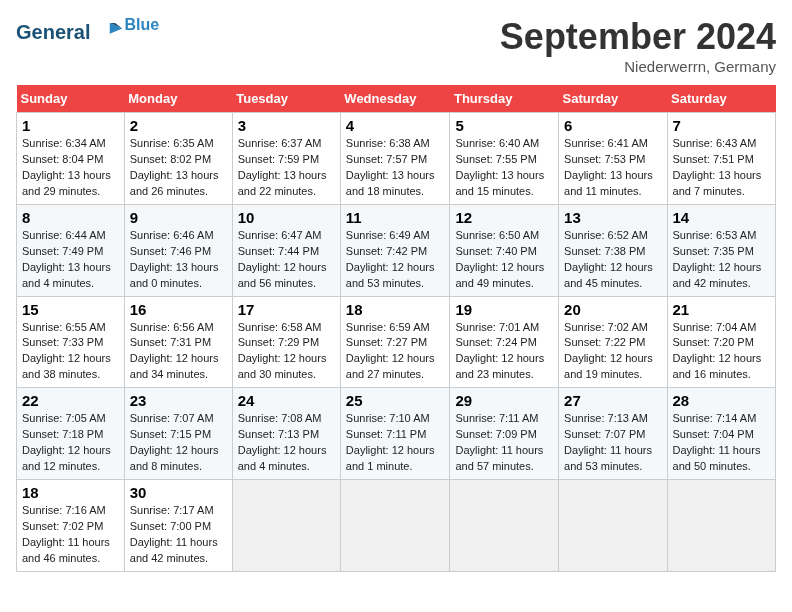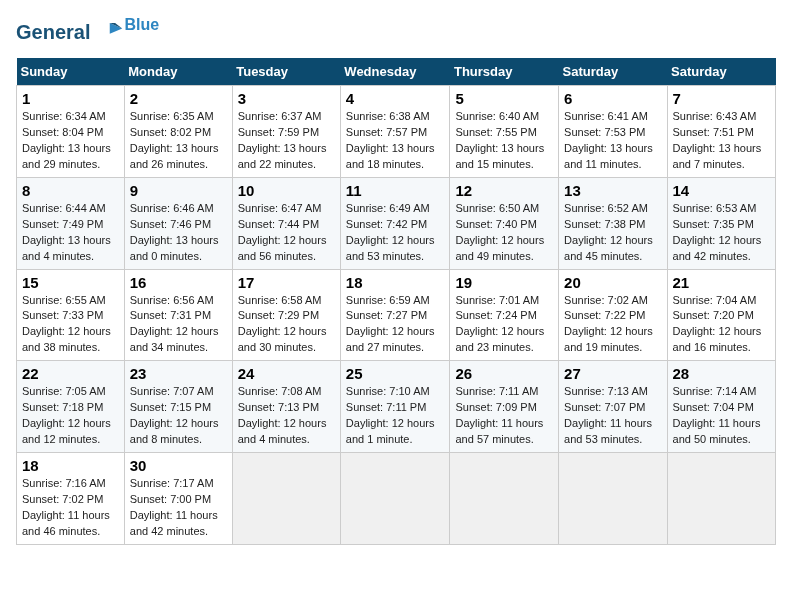--- a/index.html
+++ b/index.html
@@ -32,21 +32,21 @@
     .location {
       font-size: 15px;
       color: #555;
     }
     table {
       width: 100%;
       border-collapse: collapse;
       font-size: 11px;
     }
     th {
-      background-color: #0c4a6e;
+      background-color: #ef4444;
       color: #fff;
       padding: 6px 4px;
       text-align: left;
       font-size: 13px;
       font-weight: bold;
     }
     td {
       border: 1px solid #ccc;
       padding: 4px 5px;
       vertical-align: top;
@@ -99,20 +99,24 @@
     <div class="logo-line1">
       <span class="general-text">General</span>
 
       <svg class="logo-bird" viewBox="0 0 36 36">
         <polygon points="20,8 34,14 20,20" fill="#2e86c1"></polygon>
         <polygon points="20,8 34,14 26,8" fill="#1a5276"></polygon>
       </svg>
     </div>
     <span class="blue-text">Blue</span>
   </div>
+  <div class="title-block">
+    <div class="month-title">September 2024</div>
+    <div class="location">Niederwerrn, Germany</div>
+  </div>
 </div>
 
 <table>
   <thead>
     <tr>
       <th>Sunday</th>
       <th>Monday</th>
       <th>Tuesday</th>
       <th>Wednesday</th>
       <th>Thursday</th>
@@ -226,21 +230,21 @@
       </td>
       <td>
         <span class="day-num">24</span>
         <span class="day-info">Sunrise: 7:08 AM<br>Sunset: 7:13 PM<br>Daylight: 12 hours and 4 minutes.</span>
       </td>
       <td>
         <span class="day-num">25</span>
         <span class="day-info">Sunrise: 7:10 AM<br>Sunset: 7:11 PM<br>Daylight: 12 hours and 1 minute.</span>
       </td>
       <td>
-        <span class="day-num">26</span>
+        <span class="day-num">29</span>
         <span class="day-info">Sunrise: 7:11 AM<br>Sunset: 7:09 PM<br>Daylight: 11 hours and 57 minutes.</span>
       </td>
       <td>
         <span class="day-num">27</span>
         <span class="day-info">Sunrise: 7:13 AM<br>Sunset: 7:07 PM<br>Daylight: 11 hours and 53 minutes.</span>
       </td>
       <td>
         <span class="day-num">28</span>
         <span class="day-info">Sunrise: 7:14 AM<br>Sunset: 7:04 PM<br>Daylight: 11 hours and 50 minutes.</span>
       </td>

